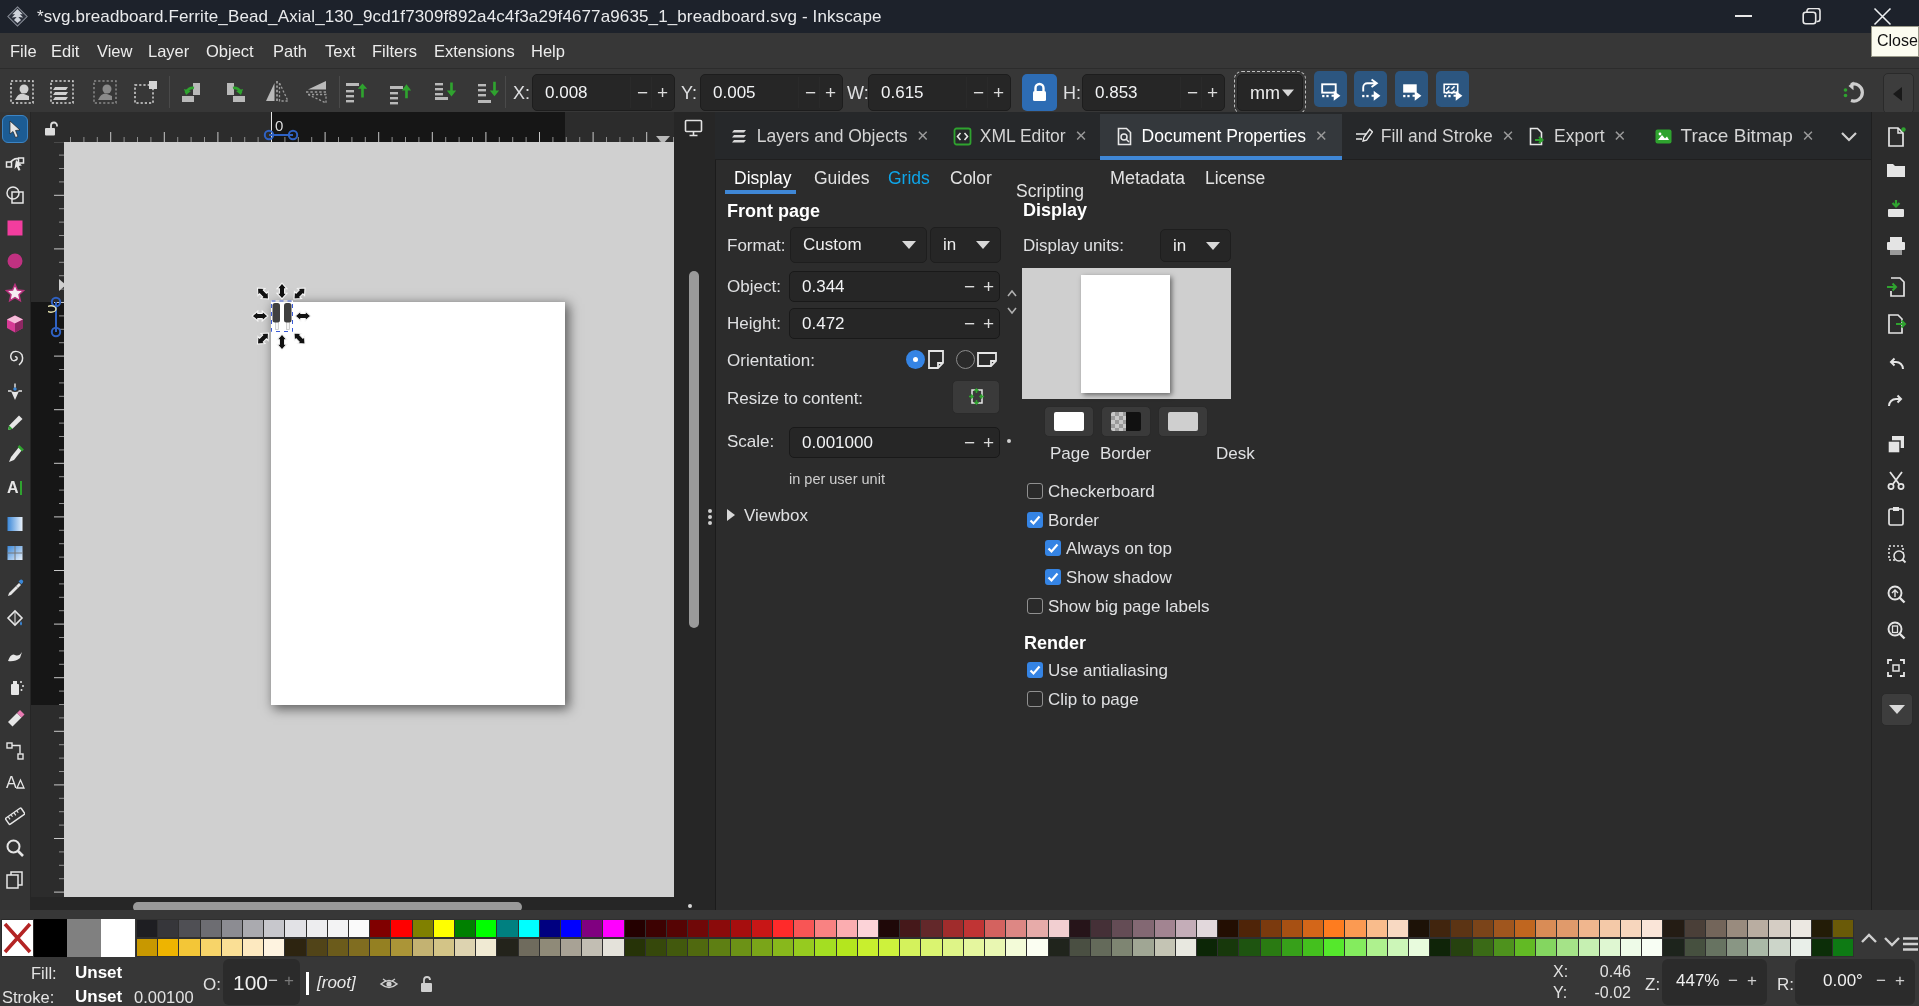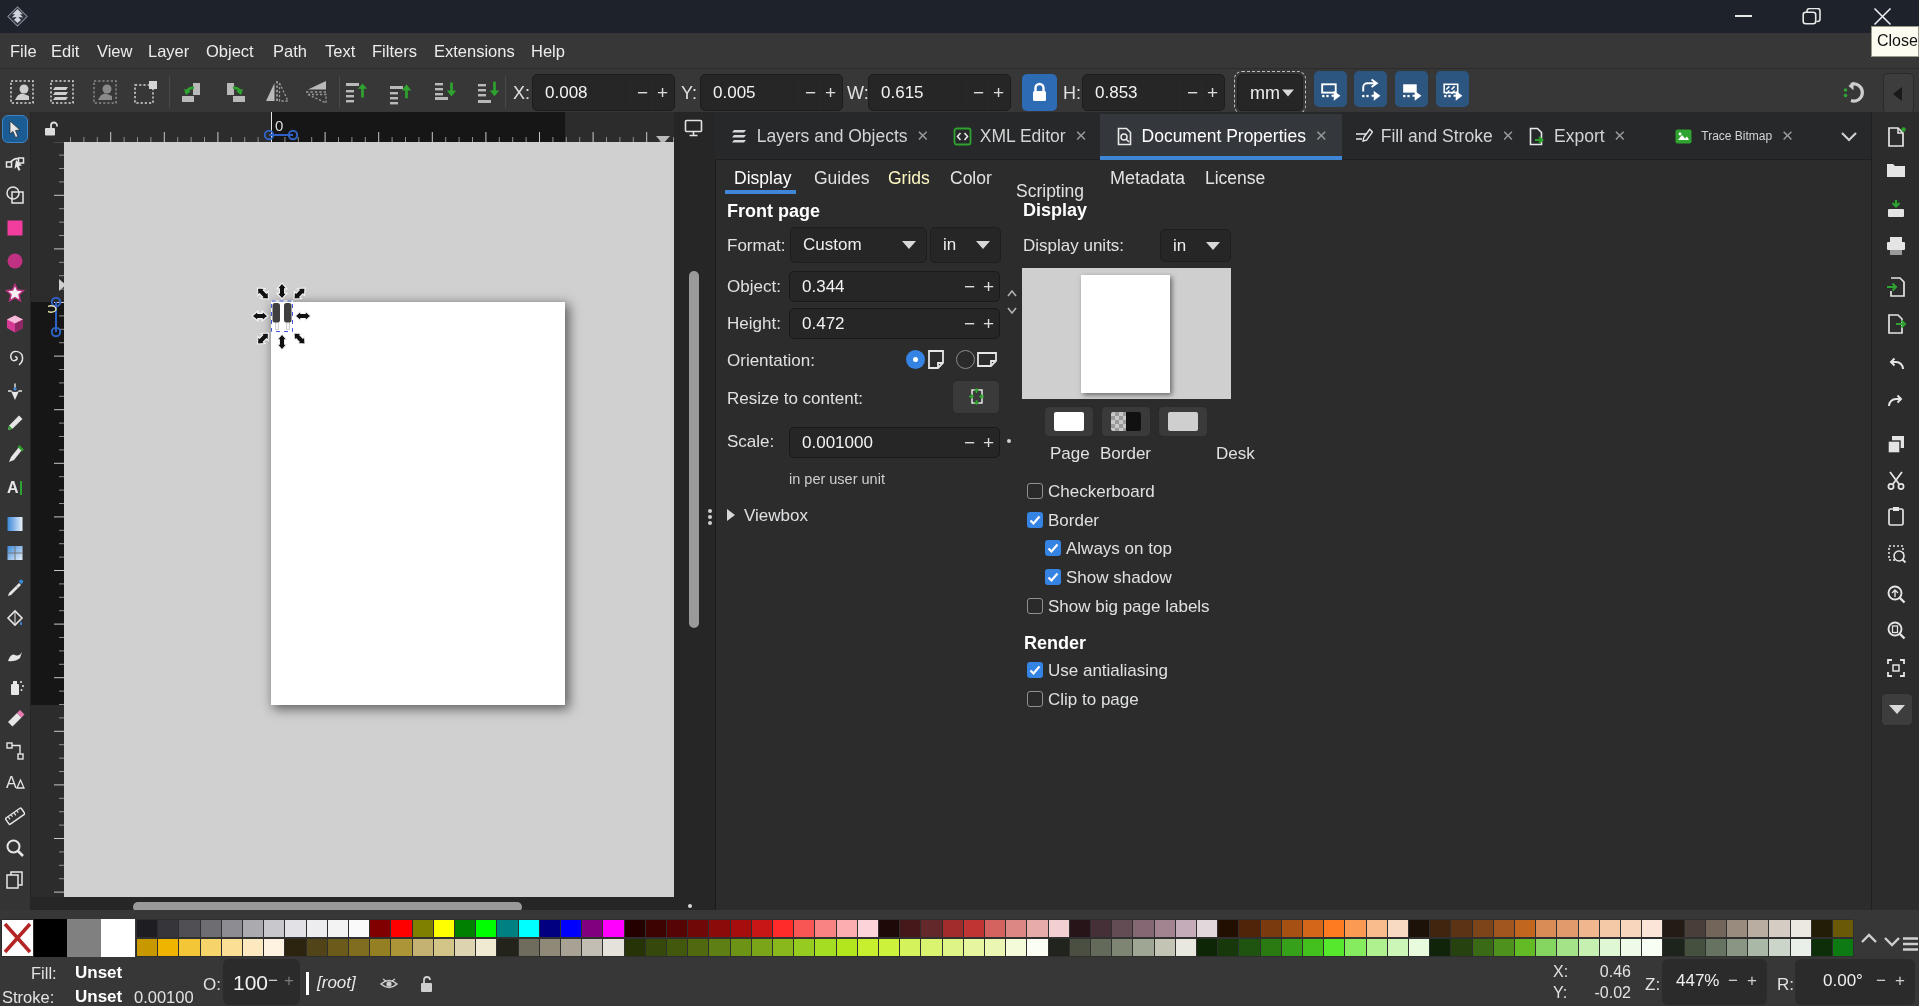--- a/index.html
+++ b/index.html
@@ -18,20 +18,21 @@
 .cb.on svg{position:absolute;left:1px;top:1px;}
 .bold{font-weight:bold;}
 .tabx{color:#9a9a9a;font-size:15px;margin-left:9px;}
 </style></head><body>
 <div id="app">
 <div class="abs" style="left:0;top:0;width:1919px;height:33px;background:#1d222b;"></div>
 <svg class="abs" style="left:7px;top:6px" width="21" height="21" viewBox="0 0 24 24">
 <path d="M12 1 L23 12 L12 23 L1 12 Z" fill="#2b303b" stroke="#8a8f99" stroke-width="1.2"></path>
 <path d="M12 3.5 L18 9.5 L14.8 9.3 L18.5 13 L13 12.6 L16 16 L12 19.5 L8 16 L11 12.6 L5.5 13 L9.2 9.3 L6 9.5 Z" fill="#cfd3da"></path>
 </svg>
+<div class="abs" style="left:37px;top:7px;color:#e9eaec;font-size:17px;letter-spacing:0.12px;white-space:nowrap;">*svg.breadboard.Ferrite_Bead_Axial_130_9cd1f7309f892a4c4f3a29f4677a9635_1_breadboard.svg - Inkscape</div>
 <div class="abs" style="left:1735px;top:15px;width:17px;height:2px;background:#e8e8e8;"></div>
 <svg class="abs" style="left:1802px;top:8px" width="20" height="17" viewBox="0 0 20 17">
 <rect x="1.2" y="4.2" width="12.5" height="11.5" rx="2.5" fill="none" stroke="#e8e8e8" stroke-width="1.6"></rect>
 <path d="M5 4 v-1 a2.5 2.5 0 0 1 2.5-2.5 h8 a2.5 2.5 0 0 1 2.5 2.5 v8 a2.5 2.5 0 0 1 -2.5 2.5 h-1" fill="none" stroke="#e8e8e8" stroke-width="1.6"></path>
 </svg>
 <svg class="abs" style="left:1873px;top:7px" width="19" height="19" viewBox="0 0 19 19">
 <path d="M1.5 1.5 L17.5 17.5 M17.5 1.5 L1.5 17.5" stroke="#eceff1" stroke-width="1.6"></path>
 </svg>
 <div class="abs" style="left:0;top:33px;width:1919px;height:36px;background:#373737;border-bottom:1px solid #2c2c2c;"></div>
 <div class="abs" style="left:10px;top:42px;color:#ececec;font-size:16.5px;">File</div>
@@ -519,29 +520,29 @@
       </svg>
 <span style="color:#d4d4d4;font-size:17.5px;margin-left:8px;white-space:nowrap;">Export</span>
       <span class="tabx">✕</span>
     </div>
 <div class="abs" style="left:1650px;top:114px;width:168px;height:44px;background:transparent;display:flex;align-items:center;justify-content:center;">
 <svg width="19" height="19" viewBox="0 0 19 19">
         <rect x="1.5" y="2.5" width="16" height="14" rx="2" fill="#2fa32f"></rect>
         <path d="M4 13 l4-5 3 3.5 2-2 2 3.5 z" fill="#fff"></path>
         <circle cx="6" cy="7" r="1.4" fill="#fff"></circle>
       </svg>
-<span style="color:#d4d4d4;font-size:12px;margin-left:8px;white-space:nowrap;">Trace Bitmap</span>
+<span style="color:#d4d4d4;font-size:19px;margin-left:8px;white-space:nowrap;">Trace Bitmap</span>
       <span class="tabx">✕</span>
     </div>
 <svg class="abs" style="left:1838px;top:129px" width="22" height="16" viewBox="0 0 22 16">
       <path d="M4 4 l7 7 7 -7" fill="none" stroke="#cfcfcf" stroke-width="2.2"></path>
     </svg>
 <div class="abs" style="left:734px;top:168px;color:#ffffff;font-size:17.5px;">Display</div>
 <div class="abs" style="left:814px;top:168px;color:#e2e2e2;font-size:17.5px;">Guides</div>
-<div class="abs" style="left:888px;top:168px;color:#fef9c3;font-size:17.5px;">Grids</div>
+<div class="abs" style="left:888px;top:168px;color:#0ea5e9;font-size:17.5px;">Grids</div>
 <div class="abs" style="left:950px;top:168px;color:#e2e2e2;font-size:17.5px;">Color</div>
 <div class="abs" style="left:1016px;top:168px;color:#e2e2e2;font-size:17.5px;margin-top:13px;">Scripting</div>
 <div class="abs" style="left:1110px;top:168px;color:#e2e2e2;font-size:18px;">Metadata</div>
 <div class="abs" style="left:1205px;top:168px;color:#e2e2e2;font-size:17.5px;">License</div>
 <div class="abs" style="left:725px;top:190px;width:71px;height:4px;background:#3f87d6;"></div>
 <div class="abs bold" style="left:727px;top:201px;color:#fff;font-size:18px;">Front page</div>
 <div class="abs lbl" style="left:727px;top:236px;">Format:</div>
 <div class="combo" style="left:790px;top:227px;width:137px;height:36px;">
       <span class="txt">Custom</span>
       <span class="arr"></span>

